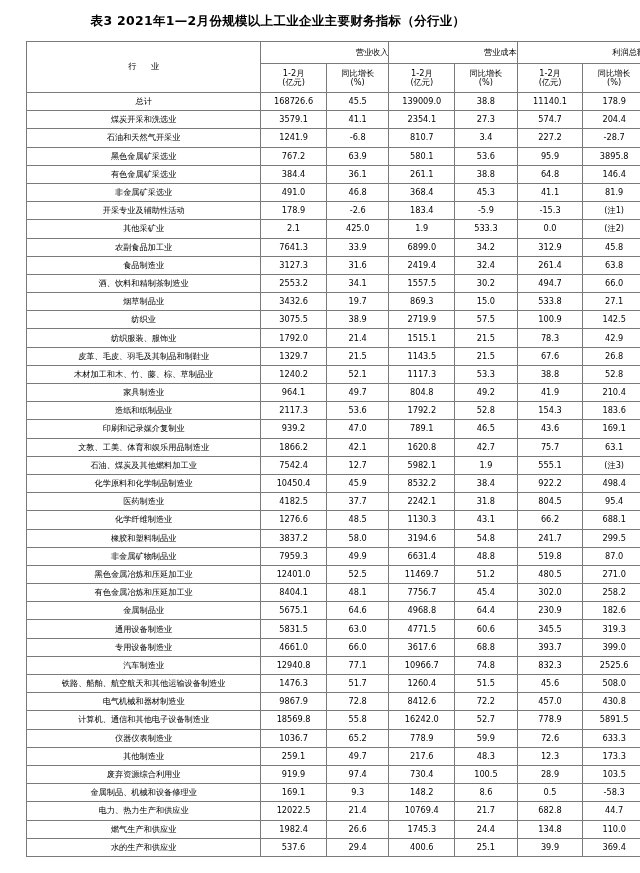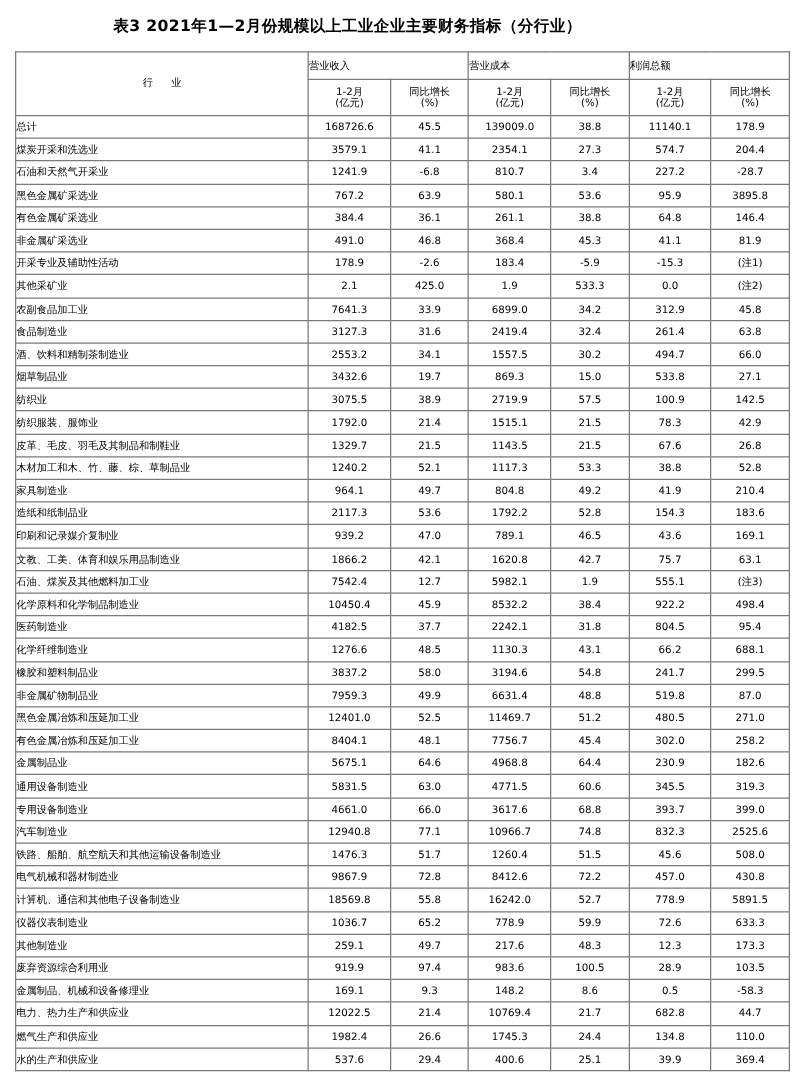--- a/index.html
+++ b/index.html
@@ -12,21 +12,21 @@
     height: 873px;
     font-family: "DejaVu Sans", "Liberation Sans", sans-serif;
     color: #000000;
     overflow: hidden;
   }
   #page {
     width: 556px;
     height: 873px;
     position: relative;
     box-sizing: border-box;
-    padding: 0 12px;
+    padding: 0 26px;
   }
   .title {
     text-align: center;
     font-size: 12.5px;
     font-weight: bold;
     letter-spacing: 0.3px;
     padding-top: 13px;
     padding-bottom: 11px;
     color: #000;
   }
@@ -46,40 +46,41 @@
   
   .h-industry {
     width: 232px;
     text-align: center;
     vertical-align: middle;
     font-size: 9px;
     letter-spacing: 6px;
     text-indent: 6px;
   }
   .h-group {
-    text-align: left;
+    text-align: right;
     vertical-align: middle;
     font-size: 9px;
     height: 21px;
     font-weight: bold;
   }
   .h-sub {
     vertical-align: middle;
     height: 28px;
     font-size: 7.6px;
     line-height: 1.25;
     padding: 1px 0;
   }
 
   td.ind {
     padding-left: 4px;
     height: 17.2px;
     font-size: 8.4px;
     white-space: nowrap;
     overflow: hidden;
+    text-align: center;
   }
   td.num {
     text-align: center;
     height: 17.2px;
     font-size: 8.3px;
     font-family: "DejaVu Sans", "Liberation Sans", sans-serif;
   }
 </style>
 </head>
 <body>
@@ -463,21 +464,21 @@
           <td class="num">49.7</td>
           <td class="num">217.6</td>
           <td class="num">48.3</td>
           <td class="num">12.3</td>
           <td class="num">173.3</td>
         </tr>
         <tr>
           <td class="ind">废弃资源综合利用业</td>
           <td class="num">919.9</td>
           <td class="num">97.4</td>
-          <td class="num">983.6</td>
+          <td class="num">730.4</td>
           <td class="num">100.5</td>
           <td class="num">28.9</td>
           <td class="num">103.5</td>
         </tr>
         <tr>
           <td class="ind">金属制品、机械和设备修理业</td>
           <td class="num">169.1</td>
           <td class="num">9.3</td>
           <td class="num">148.2</td>
           <td class="num">8.6</td>

